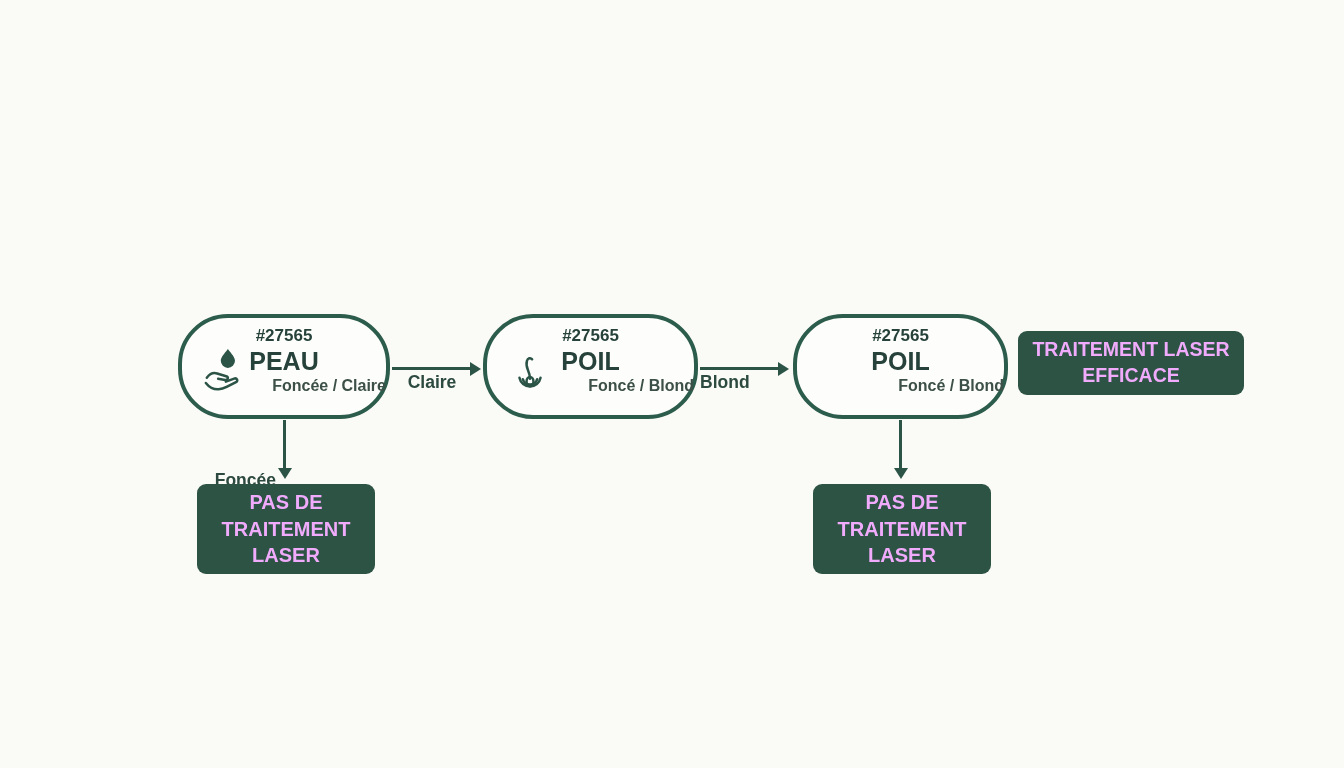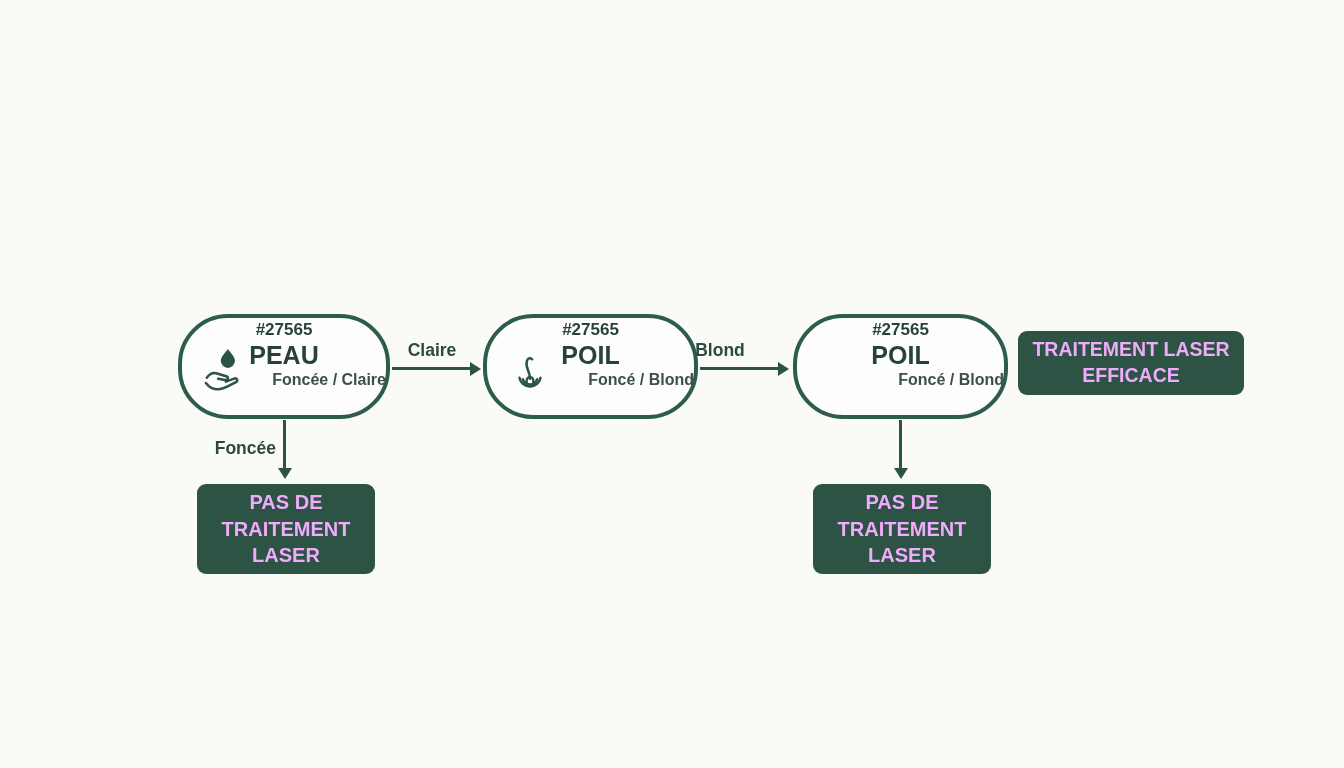--- a/index.html
+++ b/index.html
@@ -28,21 +28,21 @@
     color: #1f5c4b;
   }
   
   .node {
     position: absolute;
     height: 105px;
     background: #fdfdfb;
     border: 4px solid #2c5c4b;
     border-radius: 50px;
     text-align: center;
-    padding-top: 2px;
+    padding-top: 8px;
   }
   .node-1 { left: 178px; top: 314px; width: 212px; }
   .node-2 { left: 483px; top: 314px; width: 215px; }
   .node-3 { left: 793px; top: 314px; width: 215px; }
   .node .code {
     font-size: 17px;
     font-weight: bold;
     color: #26423a;
     margin-bottom: 2px;
   }
@@ -122,23 +122,24 @@
     border-left: 7px solid transparent;
     border-right: 7px solid transparent;
   }
   .v-arrow-1 { left: 283px; }
   .v-arrow-2 { left: 899px; }
   .edge-label {
     position: absolute;
     font-size: 17.5px;
     font-weight: bold;
     color: #2d4a40;
+    margin-top: 32px;
   }
   .edge-label-claire { left: 392px; width: 80px; top: 340px; text-align: center; }
-  .edge-label-blond  { left: 680px; width: 80px; top: 340px; text-align: center; }
+  .edge-label-blond  { left: 700px; width: 80px; top: 340px; }
   .edge-label-foncee { left: 156px; width: 120px; top: 438px; text-align: right; }
   .icon-stroke { fill: none; stroke: #2b5447; stroke-width: 2.6; stroke-linecap: round; stroke-linejoin: round; }
   .icon-fill { fill: #2b5447; stroke: none; }
 </style>
 </head>
 <body>
 
 <div class="stage">
 
 

